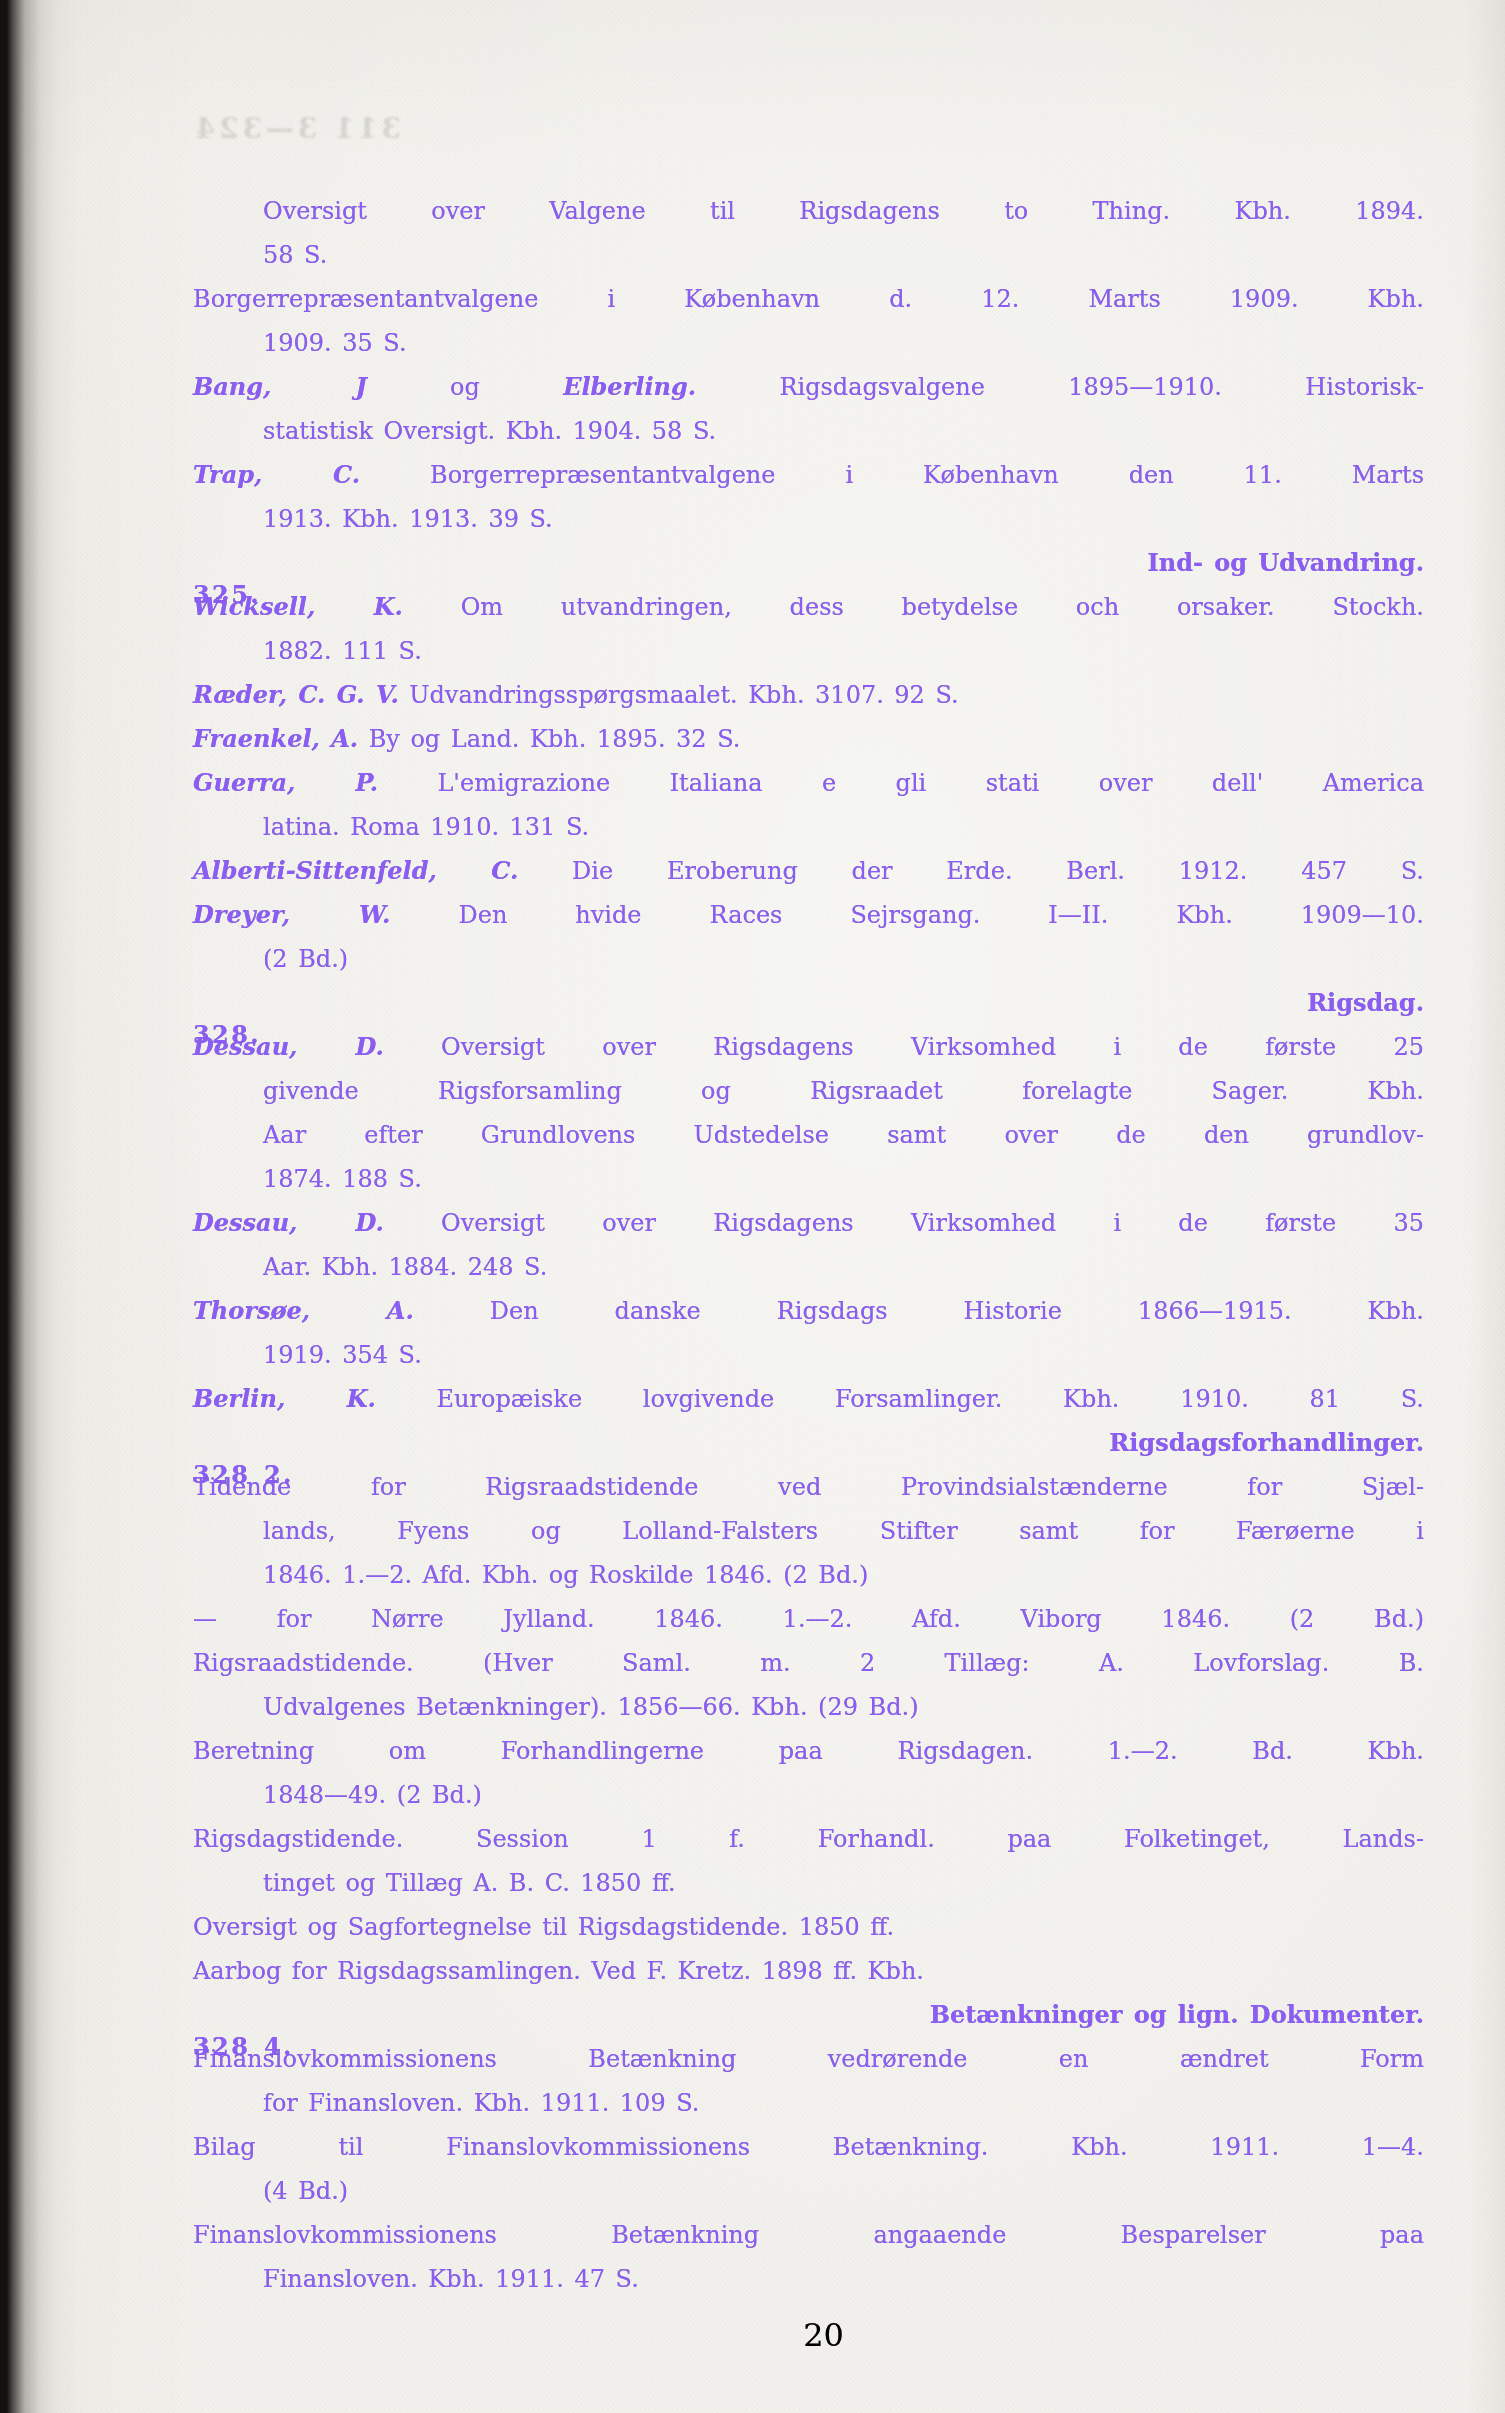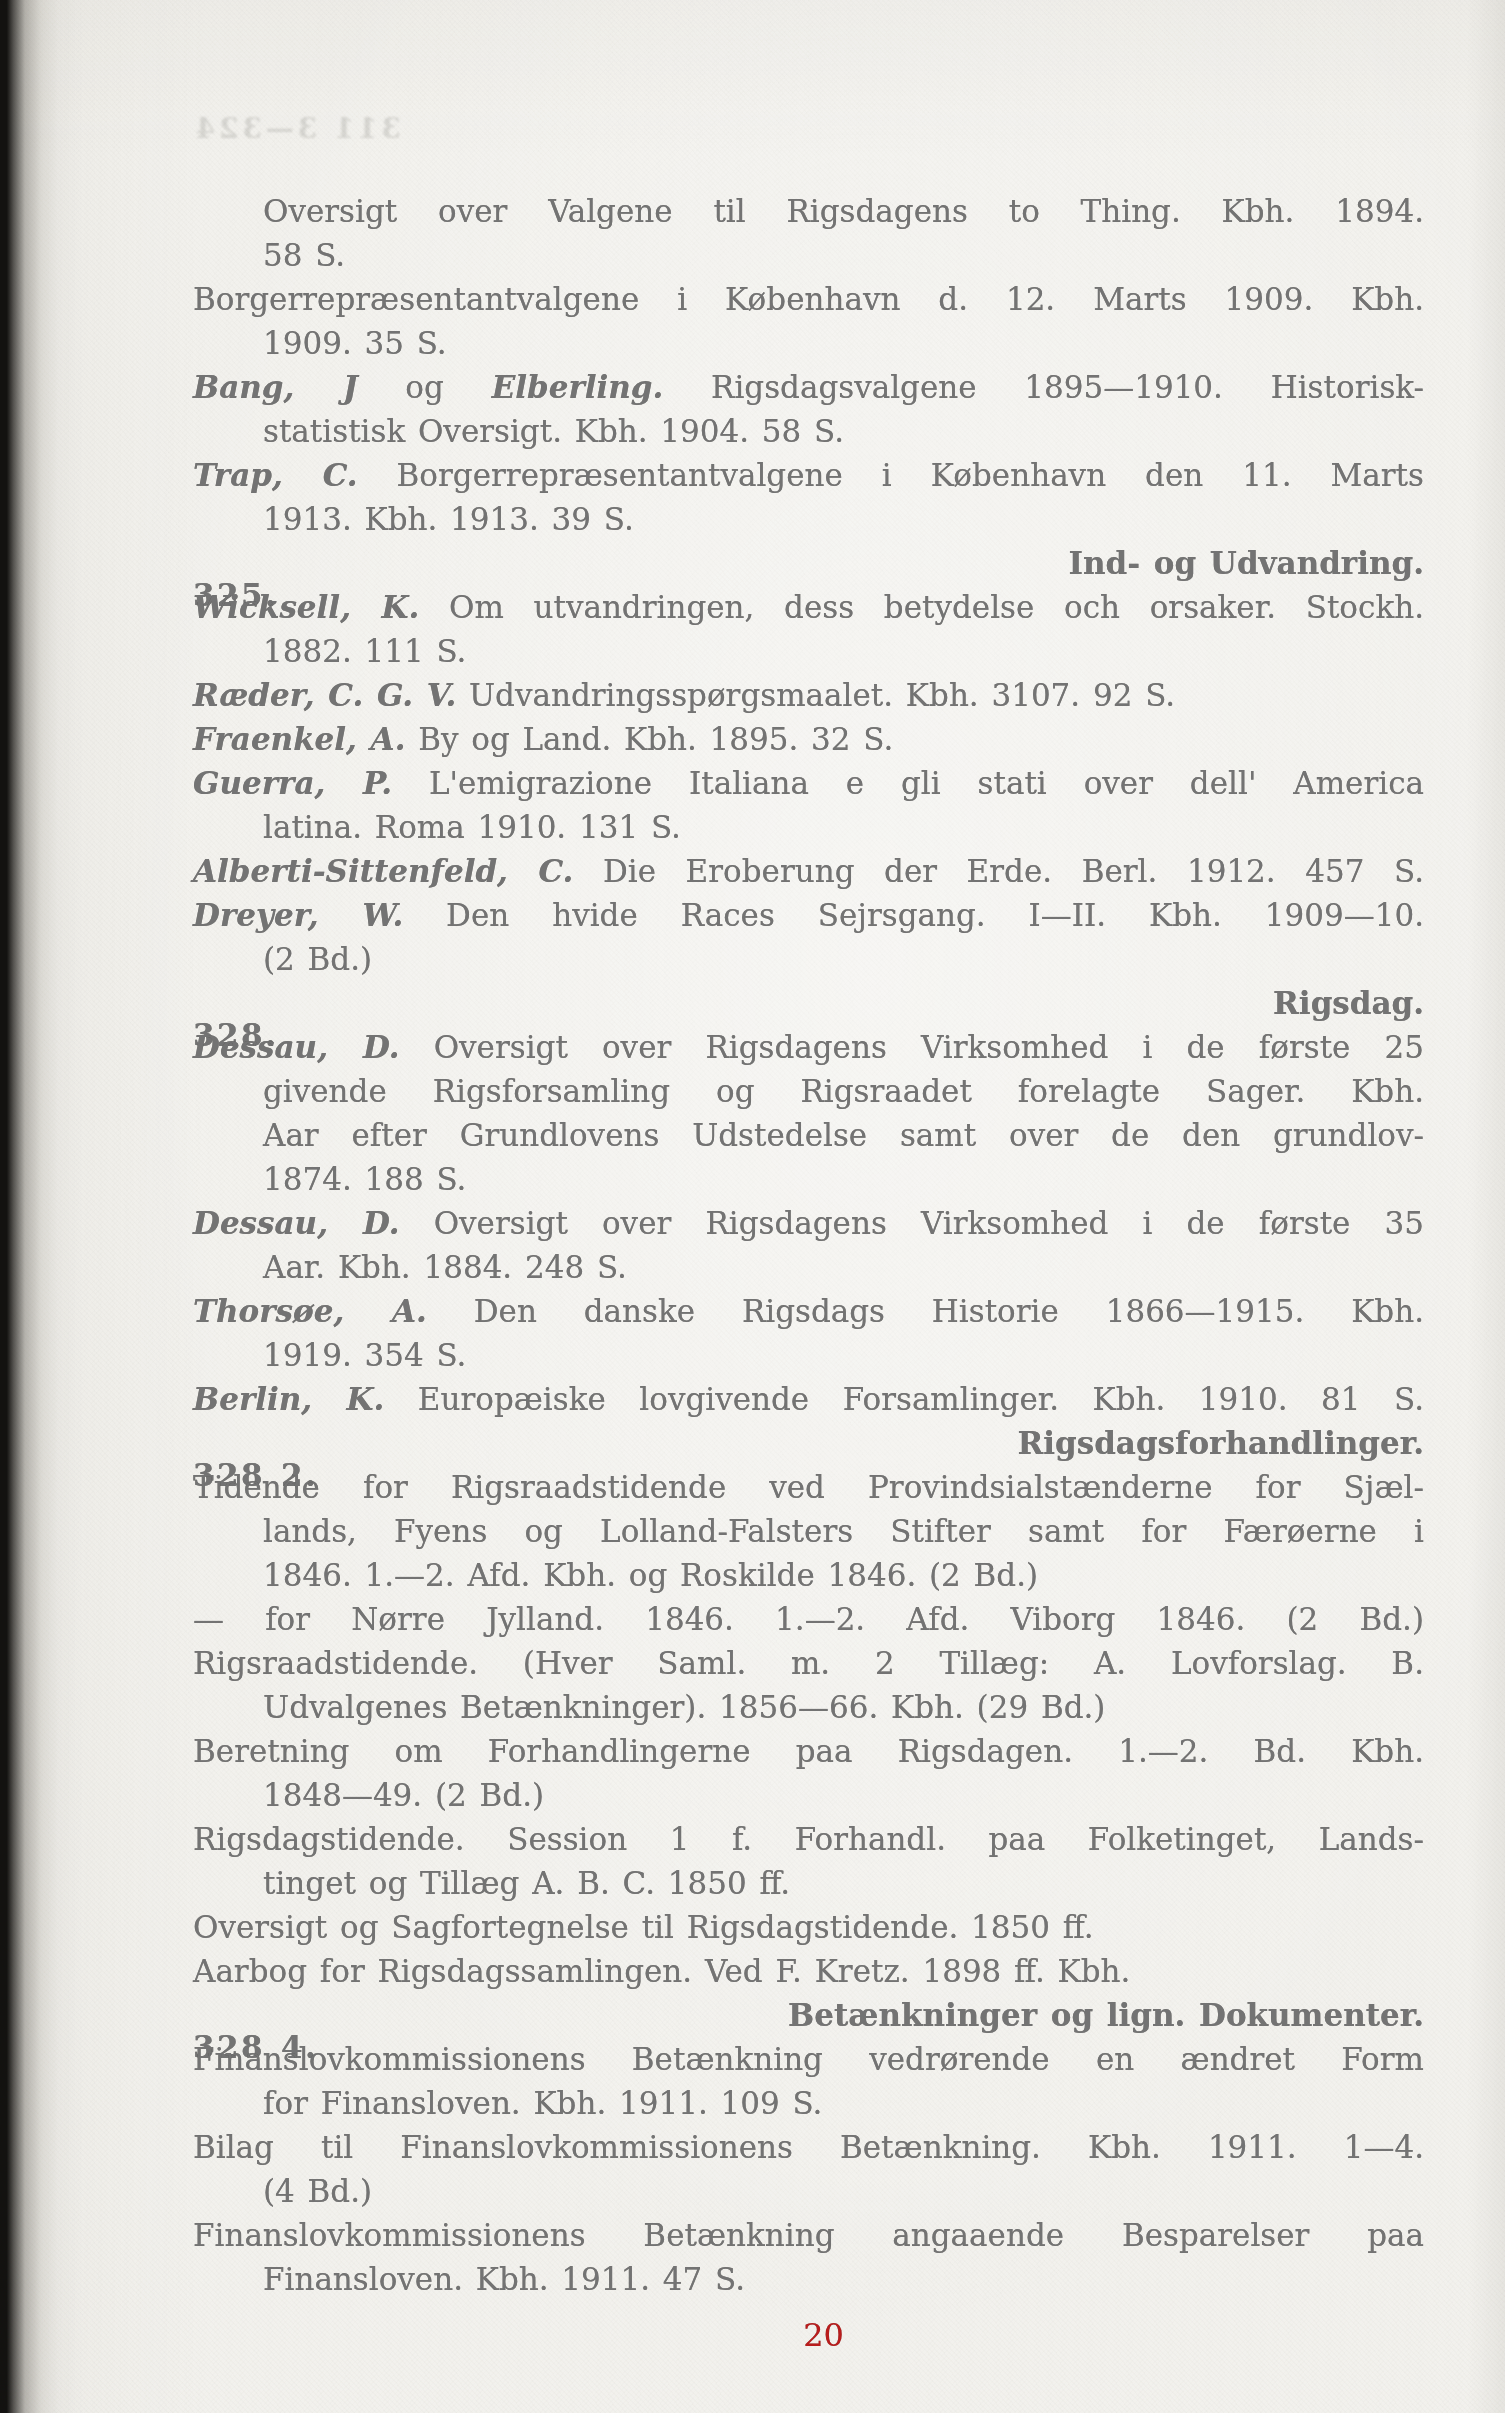--- a/index.html
+++ b/index.html
@@ -30,33 +30,33 @@
   }
   .bleed {
     position:absolute; top:112px; left:169px; width:232px;
     transform:scaleX(-1);
     font-weight:bold; font-size:28px; letter-spacing:3.9px;
     color:rgba(62,60,54,.15); filter:blur(1.2px);
     white-space:nowrap;
   }
   .text {
     position:absolute; left:193px; top:189px; width:1231px;
-    font-size:31px; color:#737373; word-spacing:2.9px;
+    font-size:24px; color:#8b5cf6; word-spacing:2.9px;
     text-shadow:0 0 0.5px rgba(38,36,32,.45);
   }
   .line { height:44px; line-height:44px; white-space:nowrap; }
   .line.ind { padding-left:70px; }
   .line.just { text-align:justify; text-align-last:justify; white-space:normal; }
   .b { font-weight:bold;font-style:italic; }
   .line.section { display:flex; justify-content:space-between; white-space:normal; }
   .secnum { font-weight:bold; letter-spacing:2.4px;margin-top:32px; }
   .sectitle { font-weight:bold; }
   .pagenum {
     position:absolute; top:2316px; left:208px; width:1231px;
-    text-align:center; font-size:32px; color:#b91c1c;
+    text-align:center; font-size:32px; color:#000000;
     text-shadow:0 0 0.5px rgba(38,36,32,.45);
   }
 </style>
 </head>
 <body>
 
 <div class="gutter"></div>
 <div class="edge-right"></div>
 
 <div class="bleed">311 3—324</div>

